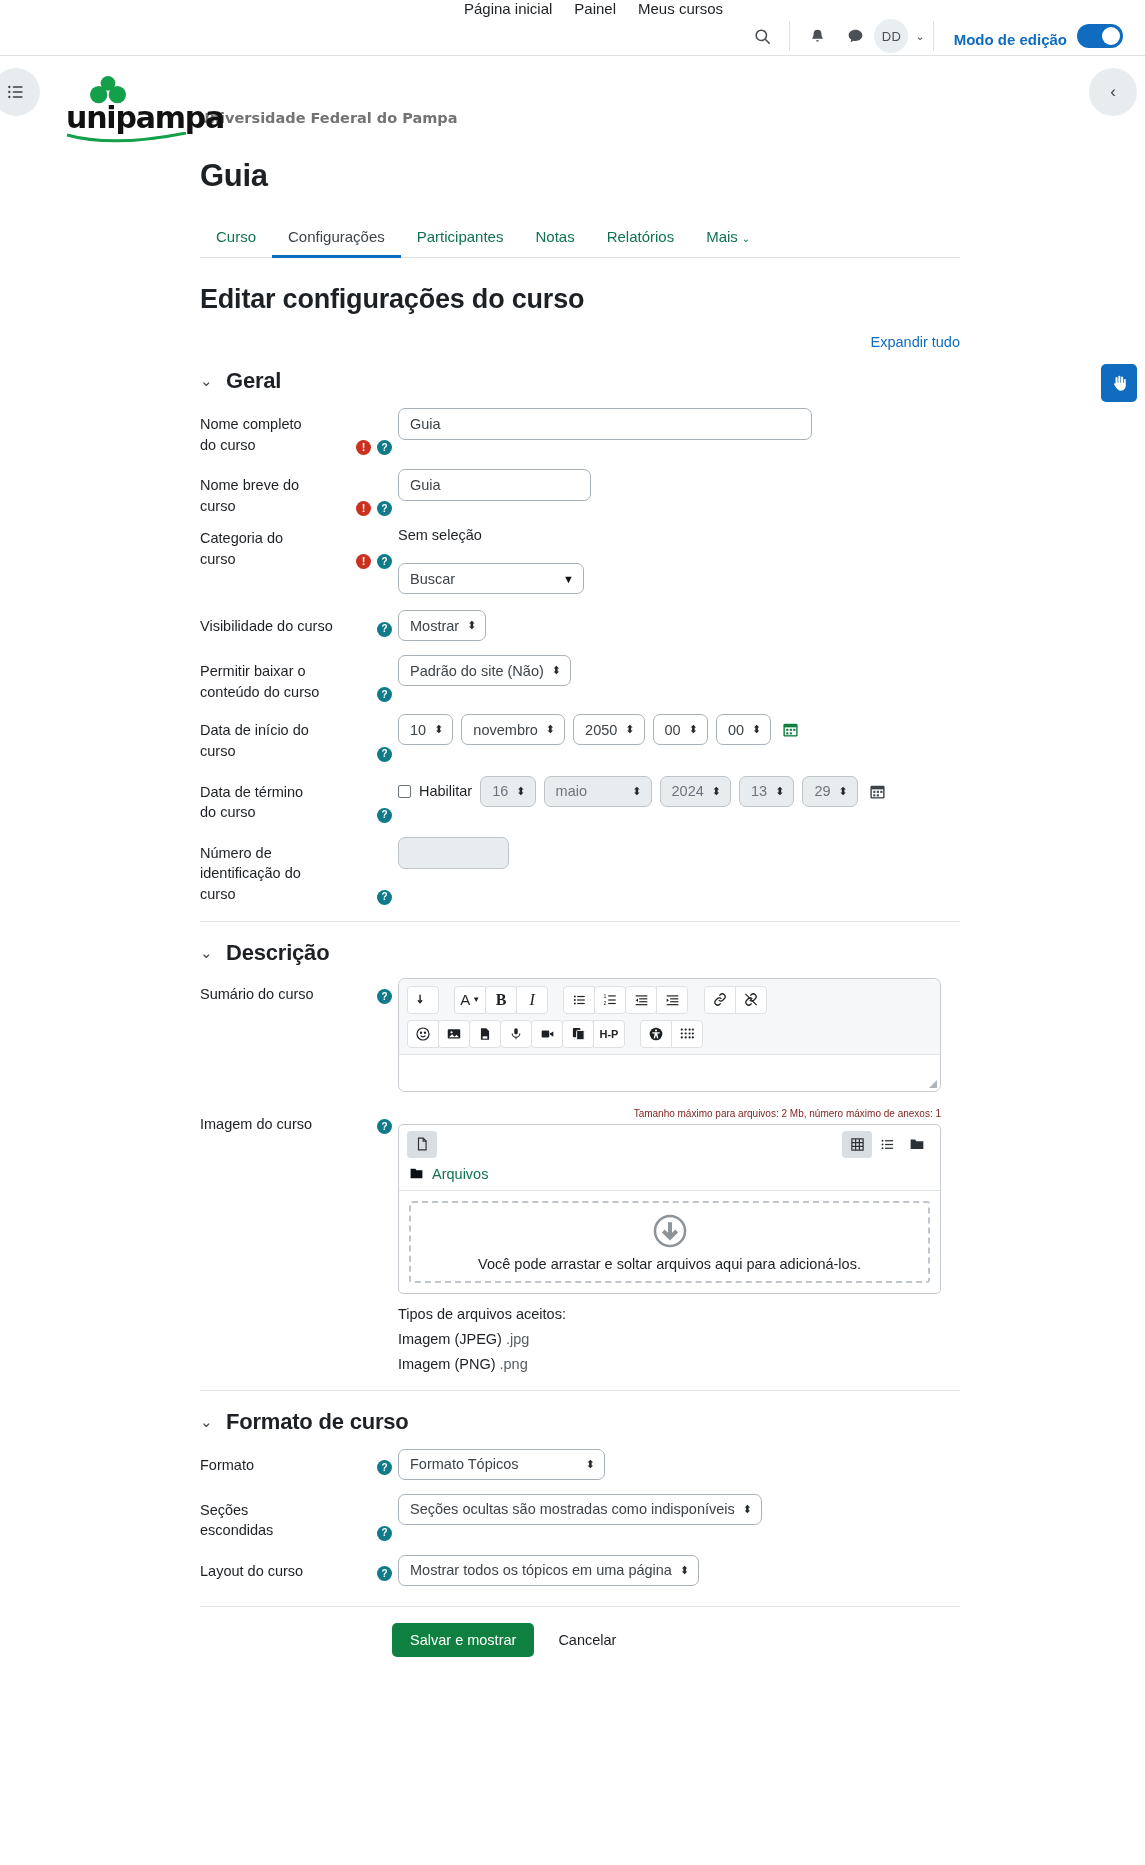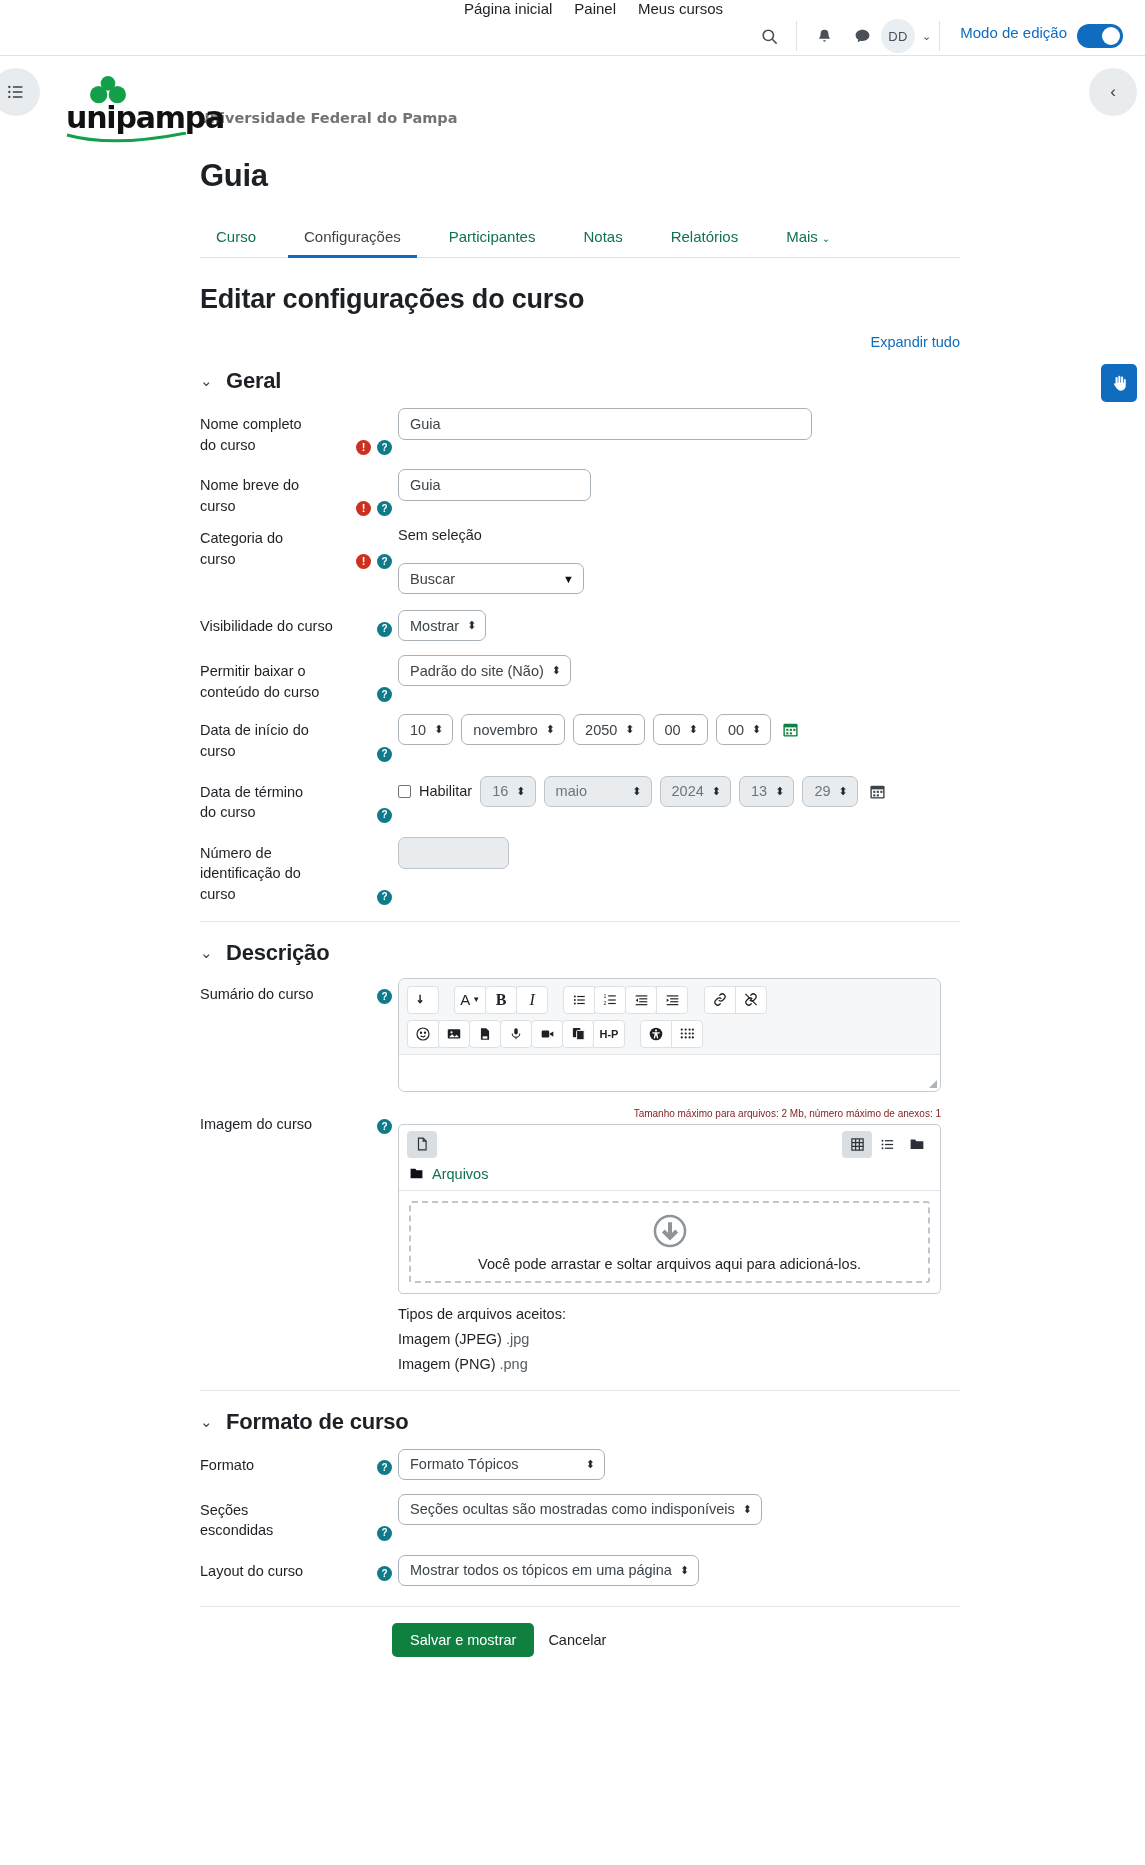--- a/index.html
+++ b/index.html
@@ -40,21 +40,21 @@
   .caret{ margin-left:7px; color:#4a5055; font-size:11px; }
   .edit-mode-label{ color:#0f6cbf; font-size:15px; margin-right:10px; }
   .toggle{
     width:46px; height:24px; border-radius:12px; background:#0f6cbf;
     position:relative; flex:0 0 auto;
   }
   .toggle:after{
     content:""; position:absolute; top:3px; right:3px;
     width:18px; height:18px; border-radius:50%; background:#fff;
   }
-  .edit-mode-wrap{ display:flex; align-items:flex-start; margin-right:22px; margin-left:12px;}
+  .edit-mode-wrap{ display:flex; align-items:flex-end; margin-right:22px; margin-left:12px;font-weight:bold;}
 
   
   .drawer-left{
     position:absolute; left:-8px; top:68px;
     width:48px; height:48px; border-radius:50%;
     background:#e9ecef; display:flex; align-items:center; justify-content:center;
     color:#3a4145;
   }
   .drawer-right{
     position:absolute; right:8px; top:68px;
@@ -84,21 +84,21 @@
     font-weight:bold; font-size:14.5px; color:#737373; padding-top:18px;
   }
 
   .content{ margin-left:200px; width:760px; }
   h1.course-title{
     font-size:31px; font-weight:bold; margin:18px 0 0 0; color:#1d2125;
     letter-spacing:-.3px;
   }
 
   
-  .tabs{ display:flex; align-items:flex-end; gap:16px; margin-top:28px;
+  .tabs{ display:flex; align-items:flex-end; gap:0; margin-top:28px;
          border-bottom:1px solid #dee2e6; }
   .tab{
     padding:6px 16px 12px 16px; color:#107154; font-size:15px;
     text-decoration:none; position:relative; white-space:nowrap;
   }
   .tab.active{ color:#3d4449; }
   .tab.active:after{
     content:""; position:absolute; left:0; right:0; bottom:-1px;
     height:3px; background:#0f6cbf;
   }
@@ -223,21 +223,21 @@
     display:flex; flex-direction:column; align-items:center; justify-content:center;
     gap:6px;
   }
   .dz-text{ font-size:14.5px; color:#1d2125; }
   .types-title{ font-size:14.5px; margin-top:12px; }
   .type-line{ font-size:14.5px; margin-top:9px; }
   .type-line .ext{ color:#555c61; }
 
   
   .footer-rule{ border-top:1px solid #e5e7ea; margin-top:20px; }
-  .footer-btns{ display:flex; margin-top:16px; padding-left:192px; }
+  .footer-btns{ display:flex; gap:10px; margin-top:16px; padding-left:192px; }
   .btn-primary{
     background:#0f8040; color:#fff; border:none; border-radius:5px;
     padding:9px 18px; font-size:14.5px; font-family:"Liberation Sans", sans-serif;
   }
   .btn-secondary{
     background:#fff; color:#1d2125; border:none; border-radius:5px;
     padding:9px 14px; font-size:14.5px; font-family:"Liberation Sans", sans-serif;
   }
   svg{ display:block; }
 </style>

